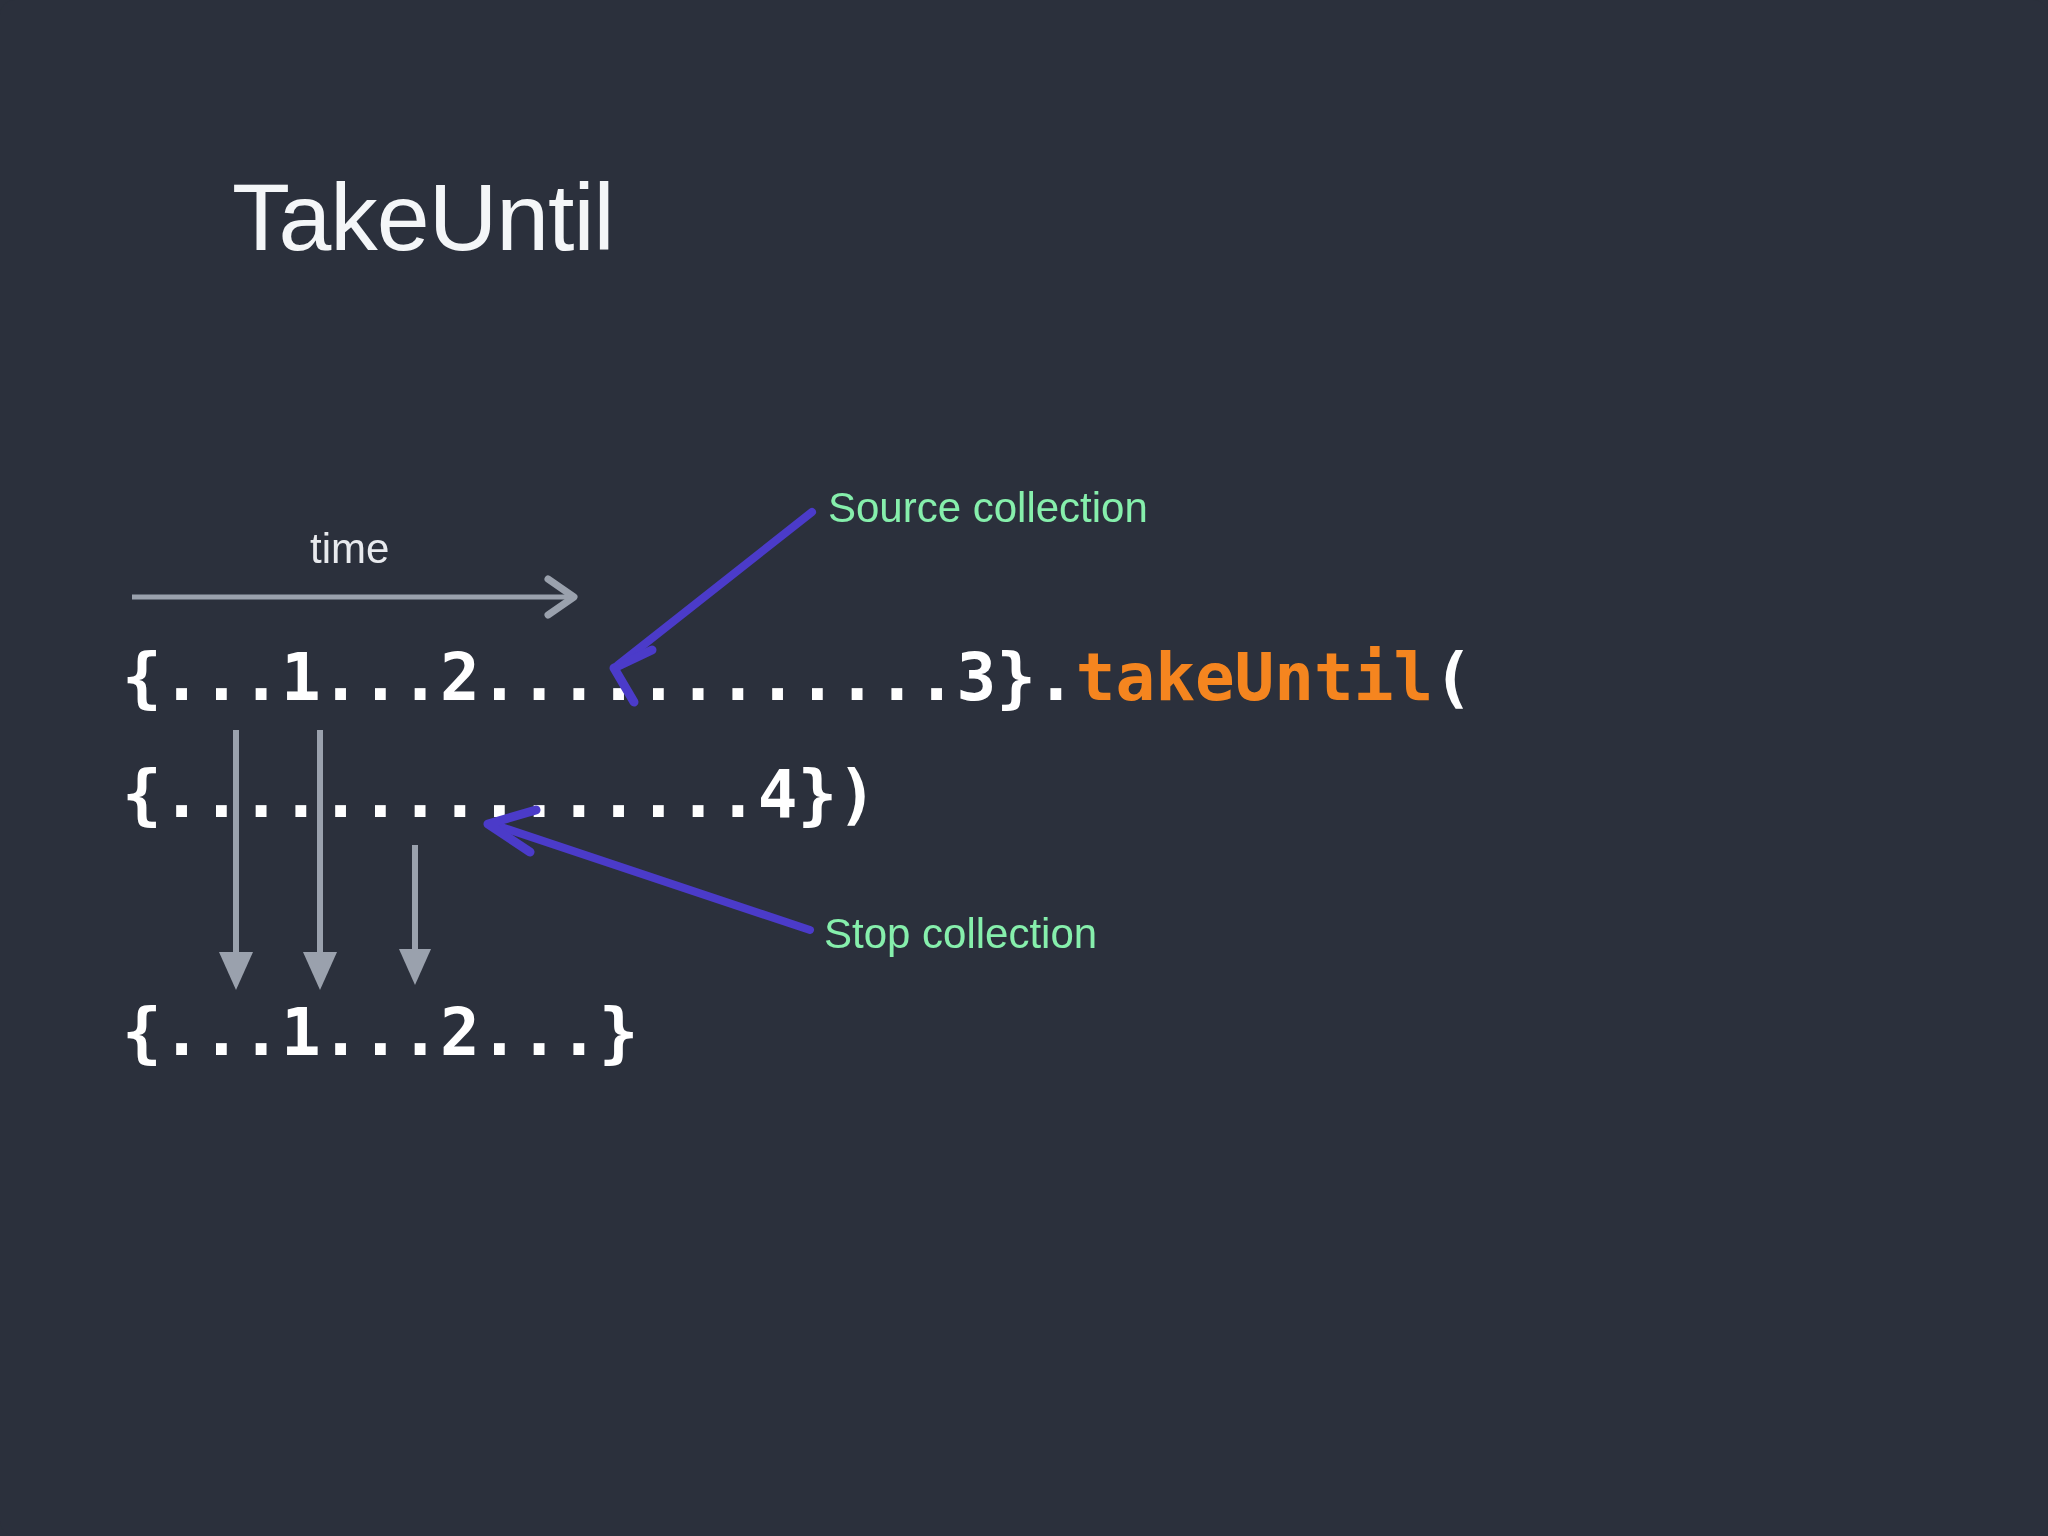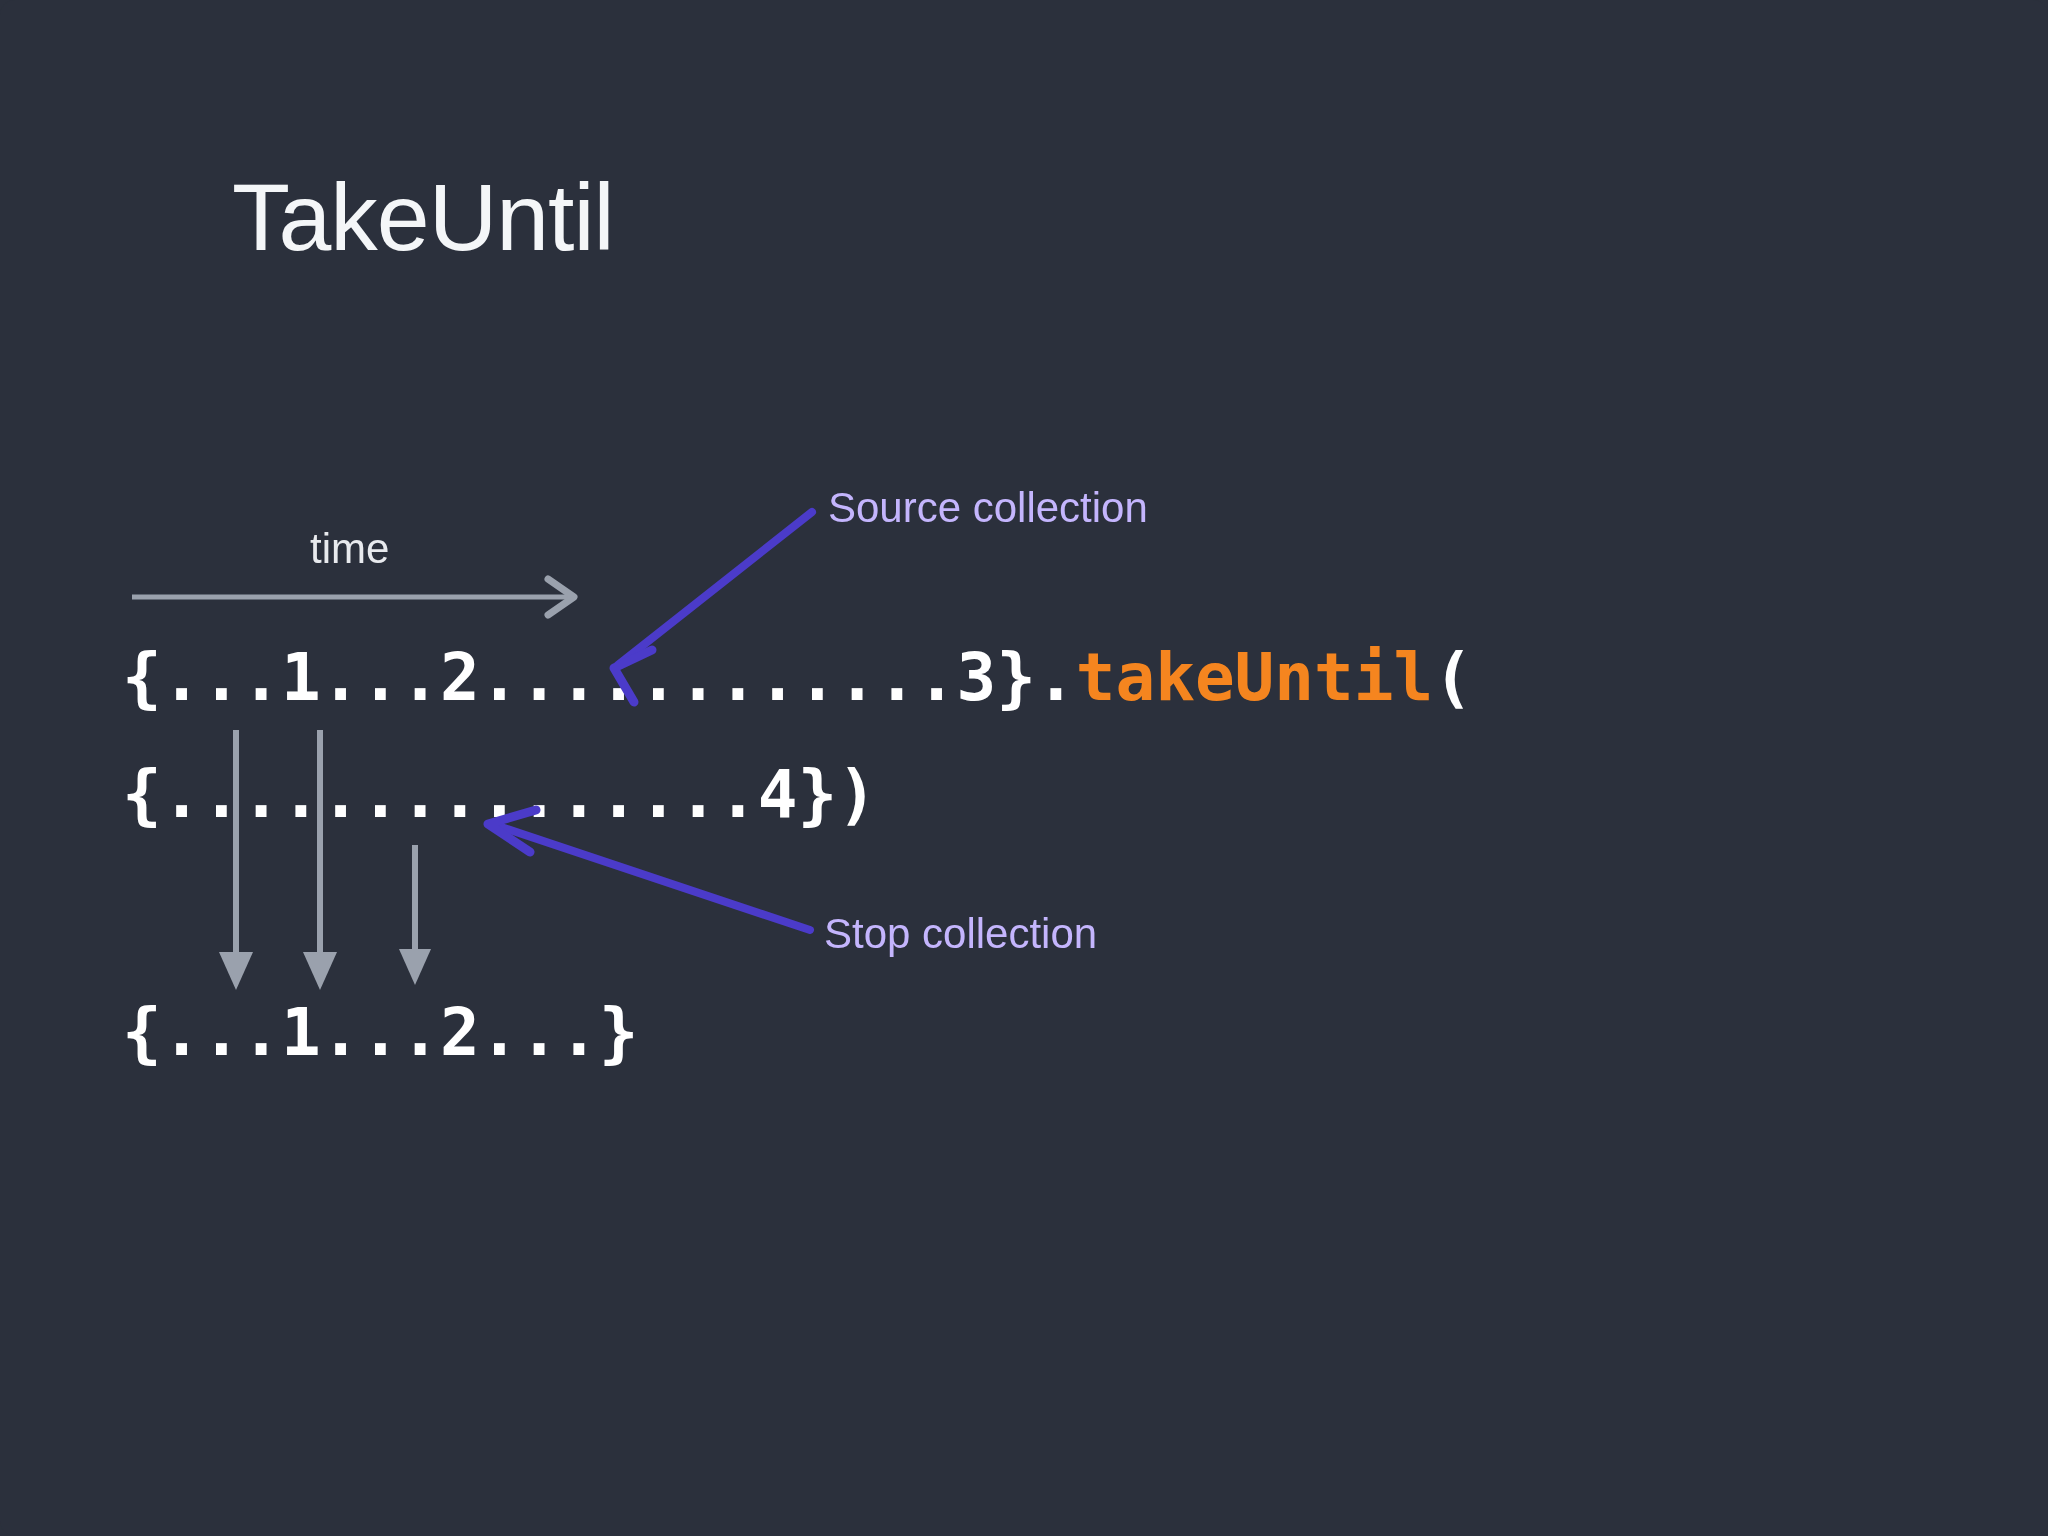--- a/index.html
+++ b/index.html
@@ -78,21 +78,21 @@
     position: absolute;
     left: 0; top: 0;
     width: 2048px;
     height: 1536px;
     pointer-events: none;
   }
   
   .annot-label {
     position: absolute;
     font-size: 42px;
-    color: #c4b5fd;
+    color: #86efac;
     white-space: nowrap;
     line-height: 1;
   }
   #label-source-collection { left: 828px; top: 487px; }
   #label-stop-collection   { left: 824px; top: 913px; }
 </style>
 </head>
 <body>
 
 <div id="slide">

